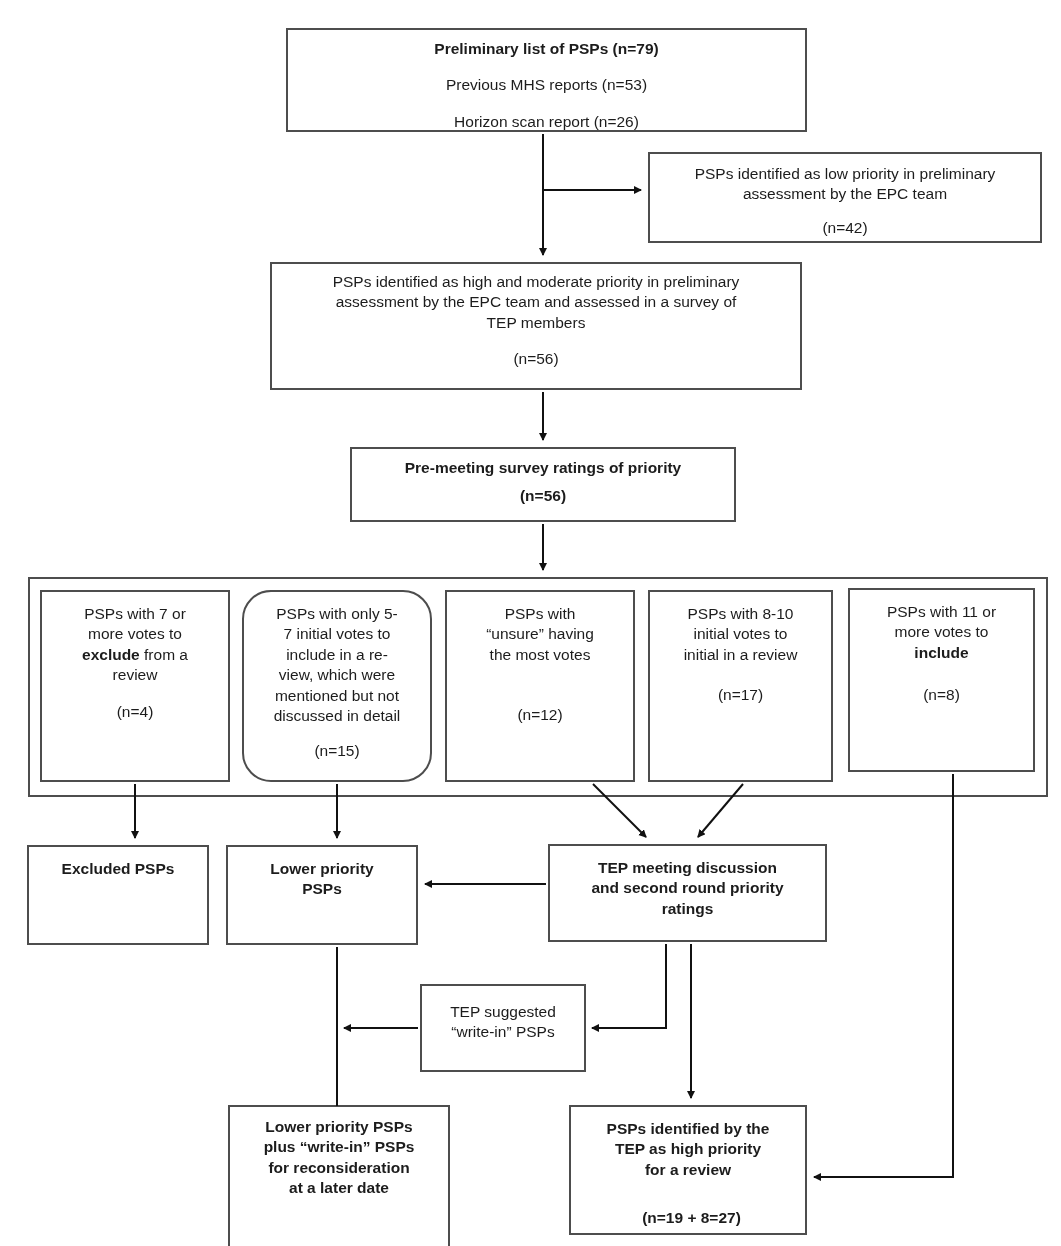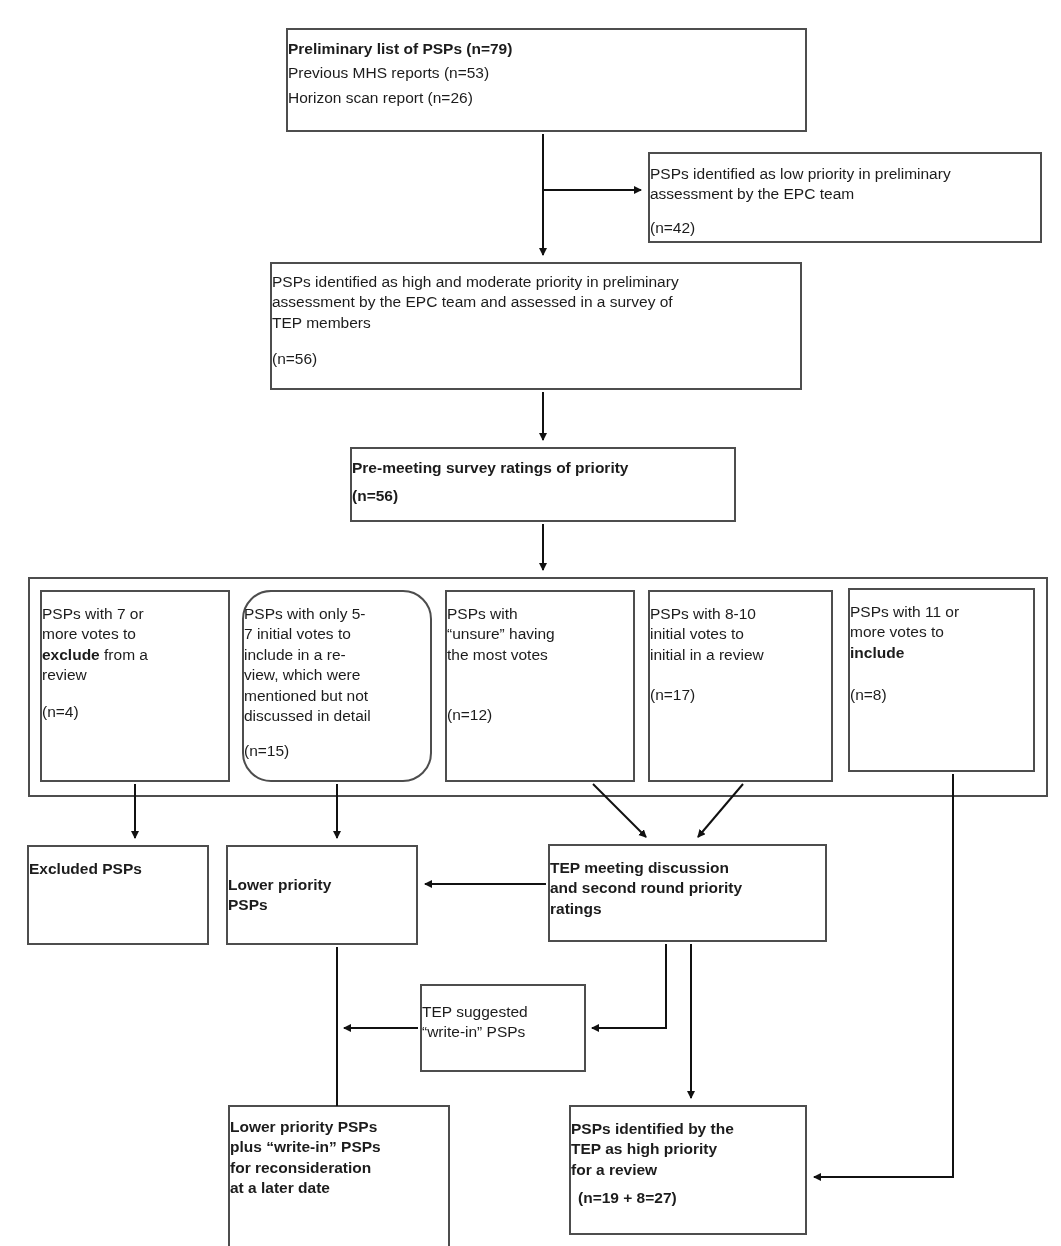--- a/index.html
+++ b/index.html
@@ -9,62 +9,62 @@
     height:1246px;
     background:#ffffff;
     font-family:"Liberation Sans", sans-serif;
     color:#1c1c1c;
   }
   .box{
     position:absolute;
     background:#ffffff;
     border:2px solid #4d4d4d;
     box-sizing:border-box;
-    text-align:left;
+    text-align:center;
     font-size:15.5px;
     line-height:1.32;
   }
   .b{font-weight:bold;}
   .ln{display:block;}
   .nval{display:block;}
   svg.connectors{
     position:absolute;
     left:0;top:0;
     width:1061px;height:1246px;
     pointer-events:none;
   }
   
   .bx-preliminary{left:286px;top:28px;width:521px;height:104px;padding-top:9px;}
-  .bx-preliminary .ln{margin-top:4px;}
+  .bx-preliminary .ln{margin-top:16px;}
   .bx-preliminary .ttl{margin-top:0;}
   .bx-lowpriority{left:648px;top:152px;width:394px;height:91px;padding-top:10px;}
   .bx-lowpriority .nval{margin-top:13px;}
   .bx-highmoderate{left:270px;top:262px;width:532px;height:128px;padding-top:8px;}
   .bx-highmoderate .nval{margin-top:16px;}
   .bx-premeeting{left:350px;top:447px;width:386px;height:75px;padding-top:9px;}
   .bx-premeeting .nval{margin-top:8px;}
   .bx-container{left:28px;top:577px;width:1020px;height:220px;}
   .bx-vote{top:590px;height:192px;padding-top:12px;}
   .bx-vote1{left:40px;width:190px;}
   .bx-vote1 .nval{margin-top:16px;}
   .bx-vote2{left:242px;width:190px;border-radius:29px;}
   .bx-vote2 .nval{margin-top:14px;}
   .bx-vote3{left:445px;width:190px;}
   .bx-vote3 .nval{margin-top:40px;}
   .bx-vote4{left:648px;width:185px;}
   .bx-vote4 .nval{margin-top:20px;}
   .bx-vote5{left:848px;top:588px;width:187px;height:184px;}
   .bx-vote5 .nval{margin-top:22px;}
   .bx-excluded{left:27px;top:845px;width:182px;height:100px;padding-top:12px;}
-  .bx-lowerpriority{left:226px;top:845px;width:192px;height:100px;padding-top:28px;}
+  .bx-lowerpriority{left:226px;top:845px;width:192px;height:100px;padding-top:12px;}
   .bx-tepmeeting{left:548px;top:844px;width:279px;height:98px;padding-top:12px;}
   .bx-writein{left:420px;top:984px;width:166px;height:88px;padding-top:16px;}
   .bx-lowerplus{left:228px;top:1105px;width:222px;height:152px;padding-top:10px;}
   .bx-highpriority{left:569px;top:1105px;width:238px;height:130px;padding-top:12px;}
-  .bx-highpriority .nval{margin-top:8px;padding-left:7px;}
+  .bx-highpriority .nval{margin-top:28px;padding-left:7px;}
 </style>
 </head>
 <body>
 
 <div class="canvas">
 
   <div class="box bx-preliminary">
     <span class="ln ttl b">Preliminary list of PSPs (n=79)</span>
     <span class="ln">Previous MHS reports (n=53)</span>
     <span class="ln">Horizon scan report (n=26)</span>

